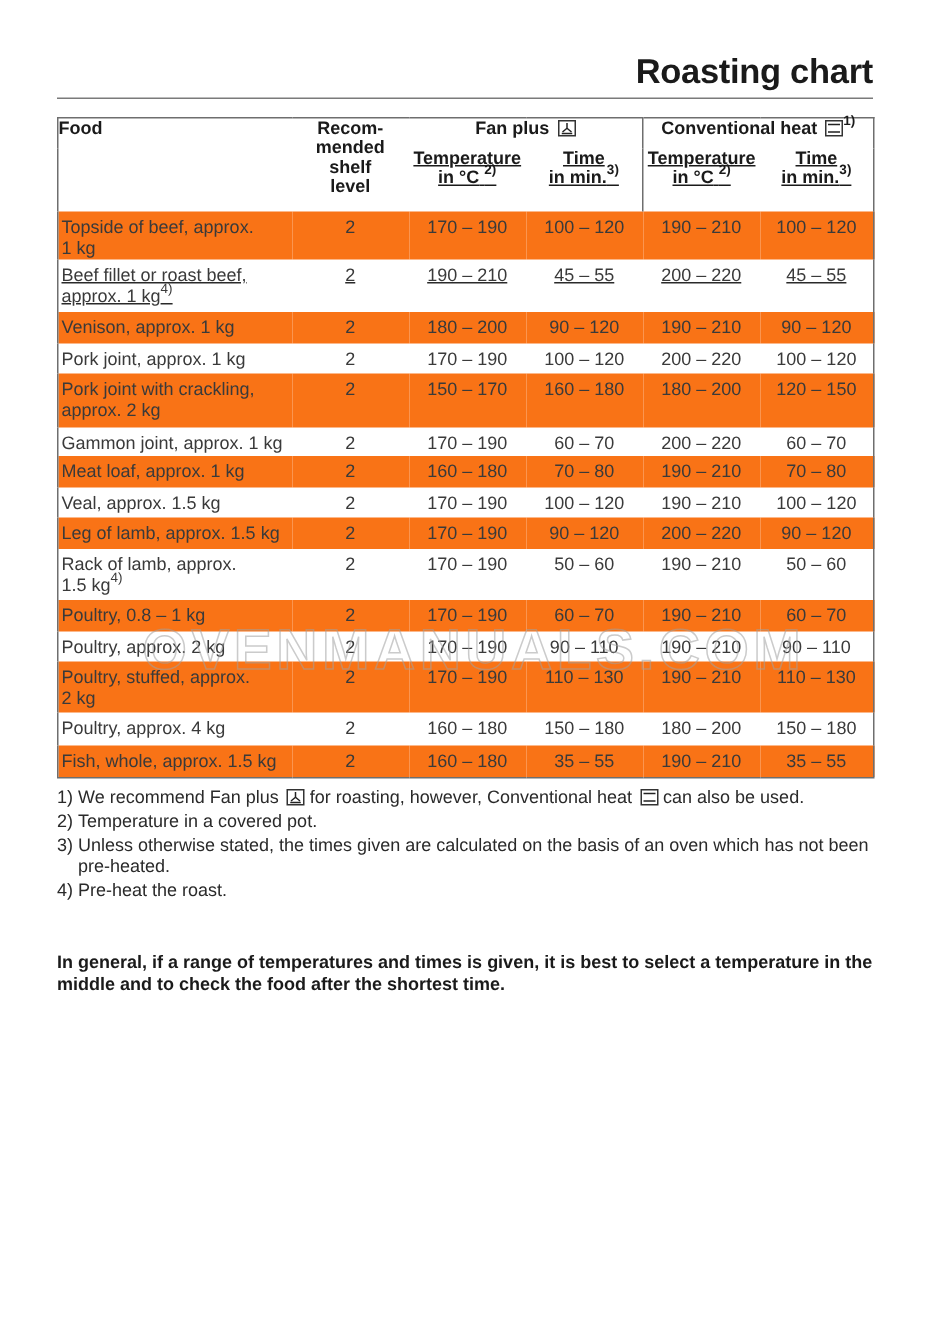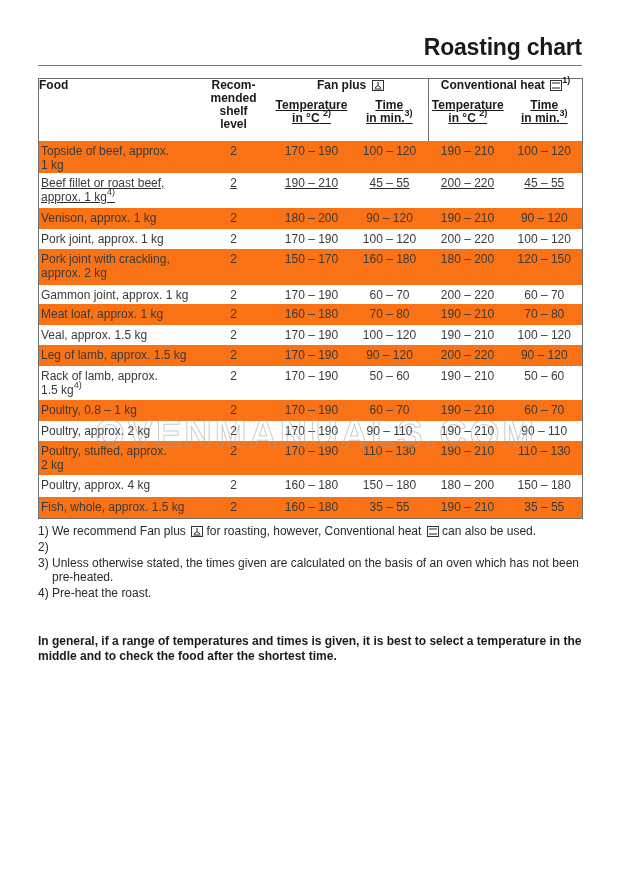--- a/index.html
+++ b/index.html
@@ -231,21 +231,21 @@
       <span>for roasting, however, Conventional heat</span>
       <span class="icon-box"><svg width="10" height="9" viewBox="0 0 10 9">
             <path d="M1 2 L9 2 M1 7 L9 7" stroke="#222" stroke-width="1" fill="none"></path>
           </svg></span>
       <span>can also be used.</span>
     </span>
   </div>
   <div class="fn">
     <span class="num">2)</span>
     <span class="txt">
-      <br>
+      <span>Temperature in a covered pot.</span><br>
     </span>
   </div>
   <div class="fn">
     <span class="num">3)</span>
     <span class="txt">Unless otherwise stated, the times given are calculated on the basis of an oven which has not been pre-heated.</span>
   </div>
   <div class="fn">
     <span class="num">4)</span>
     <span class="txt">Pre-heat the roast.</span>
   </div>

